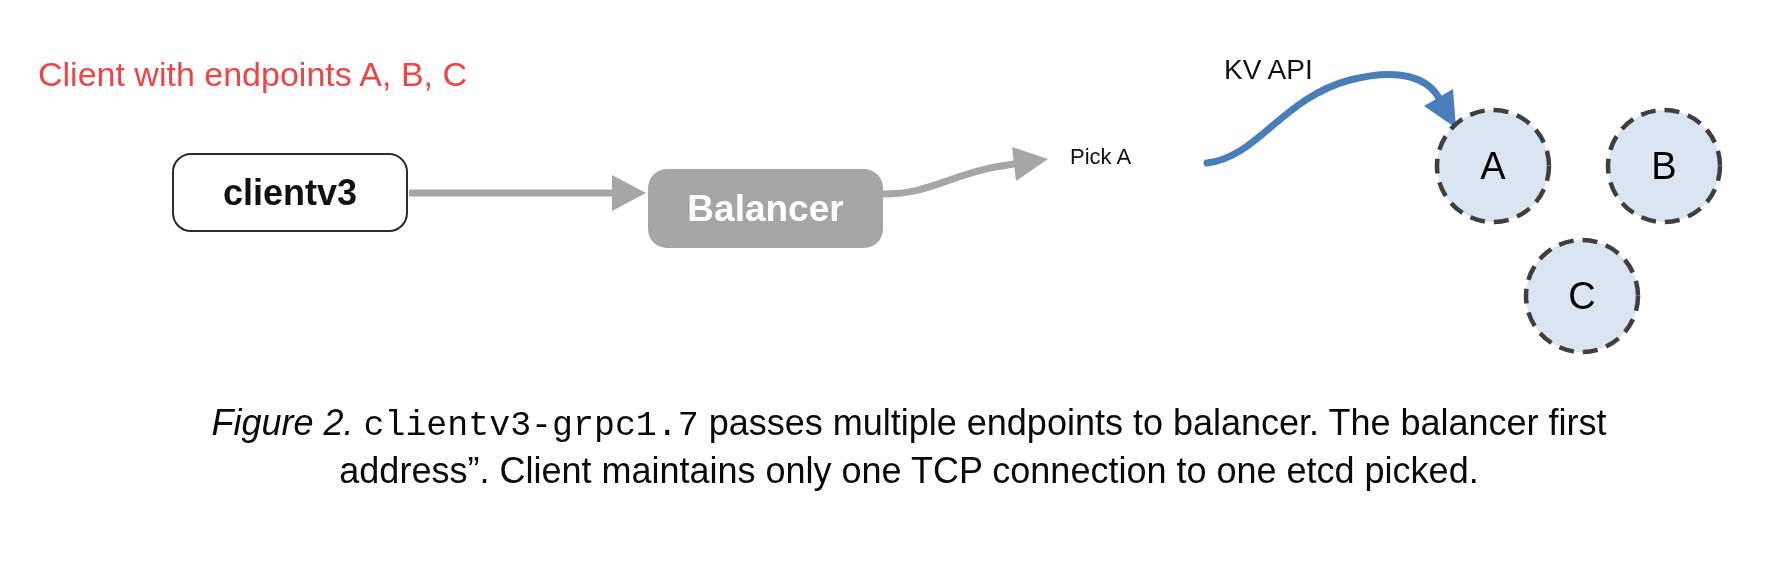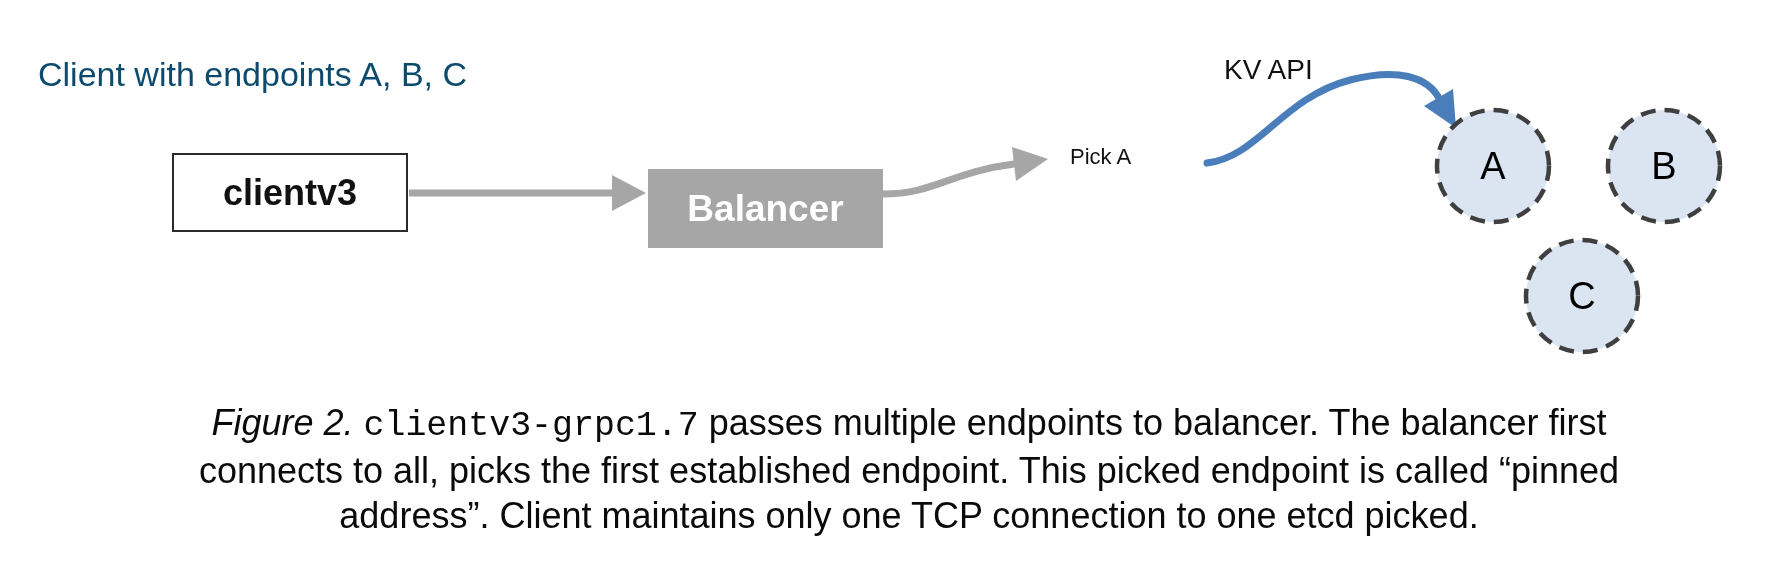--- a/index.html
+++ b/index.html
@@ -16,31 +16,32 @@
     color: #111111;
     overflow: hidden;
   }
   .abs { position: absolute; }
 
   .note-label {
     left: 38px;
     top: 54px;
     font-size: 34px;
     line-height: 1.2;
-    color: #0c4a6e;
+    color: #ef4444;
     white-space: nowrap;
   }
 
   .node-box {
     box-sizing: border-box;
     display: flex;
     align-items: center;
     justify-content: center;
     font-weight: bold;
     white-space: nowrap;
+    border-radius: 19px;
   }
   .client-box {
     left: 172px;
     top: 153px;
     width: 236px;
     height: 79px;
     background: #ffffff;
     border: 2px solid #2b2b2b;
     font-size: 36px;
     color: #111111;
@@ -146,17 +147,16 @@
   <div class="abs pick-label">Pick A</div>
 
   <div class="abs kvapi-label">KV API</div>
 
   <div class="abs endpoint-letter ep-a">A</div>
   <div class="abs endpoint-letter ep-b">B</div>
   <div class="abs endpoint-letter ep-c">C</div>
 
   <div class="abs caption">
     <div class="cap-line"><span class="fig-label">Figure 2.</span><span>&nbsp;</span><span class="code-text">clientv3-grpc1.7</span><span> passes multiple endpoints to balancer. The balancer first</span></div>
-    <div class="cap-line">connects to all, picks the first established endpoint. This picked endpoint is called “pinned</div>
     <div class="cap-line">address”. Client maintains only one TCP connection to one etcd picked.</div>
   </div>
 
 </div>
 
 </body></html>

